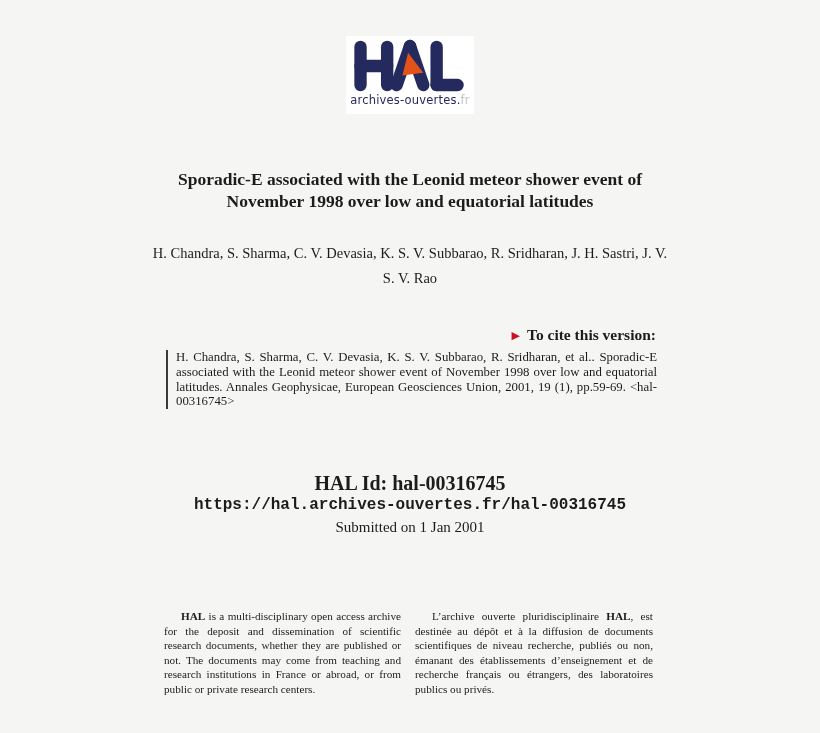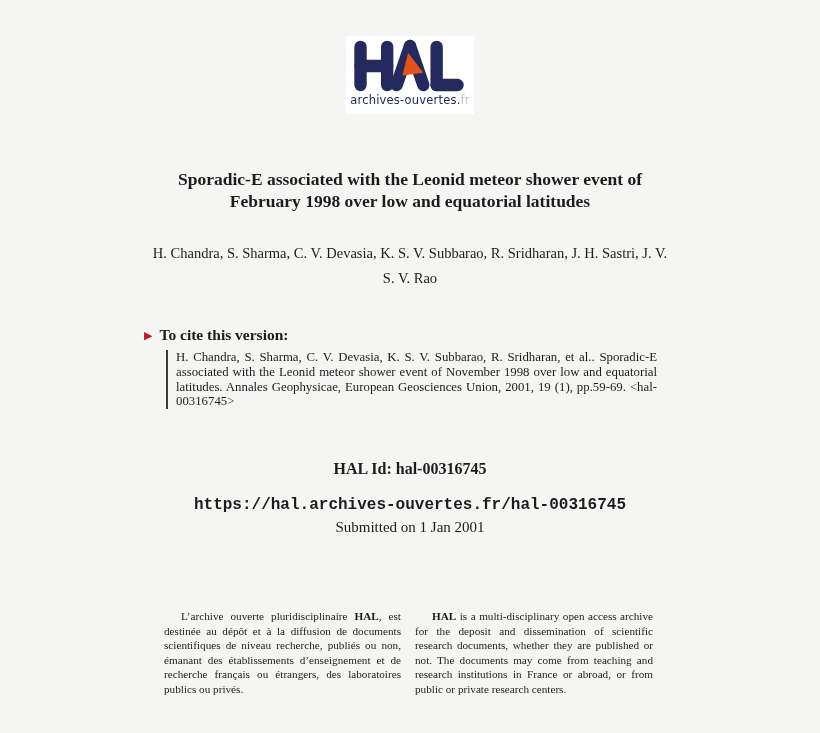--- a/index.html
+++ b/index.html
@@ -31,37 +31,37 @@
     font-size:17.5px;font-weight:bold;line-height:22px;
     text-align:center;margin:0;
   }
   .authors{
     left:150px;top:241px;width:520px;
     font-size:14.5px;line-height:25px;text-align:center;
   }
 
   
   .cite-head{
-    left:144px;top:326px;width:500px;
-    font-size:15.5px;font-weight:bold;line-height:18px;
+    left:156px;top:326px;width:500px;
+    font-size:15.5px;font-weight:bold;line-height:18px;text-align:right;
   }
   .cite-head .marker{
     color:#cc1122;font-size:11px;vertical-align:1px;margin-right:7px;
     font-family:"DejaVu Sans", sans-serif;
   }
   .cite-box{
     left:166px;top:350px;width:481px;
     border-left:2px solid #3a3a3a;padding-left:8px;
     font-size:12.8px;line-height:14.8px;text-align:justify;
   }
 
   
   .hal-id{
-    left:160px;top:460px;width:500px;
-    font-size:16px;font-weight:bold;text-align:center;
+    left:160px;top:472px;width:500px;
+    font-size:20px;font-weight:bold;text-align:center;
   }
   .hal-url{
     left:110px;top:495px;width:600px;
     font-size:16px;font-weight:bold;text-align:center;
   }
   .hal-url a{color:#1c1c1c;text-decoration:none;font-family:Liberation Mono, monospace;}
   .submitted{
     left:260px;top:519px;width:300px;
     font-size:15px;text-align:center;
   }
@@ -90,32 +90,32 @@
         <path d="M48 49 L62 8"></path>
         <path d="M62 8 L76 49"></path>
         <path d="M90 9 V49"></path>
         <path d="M90 49 H112"></path>
       </g>
       <polygon points="60,15 54,39 76,36" fill="#e2521a"></polygon>
     </svg>
     <div class="logo-sub"><span>archives-ouvertes.</span><span class="fr">fr</span></div>
   </div>
 
-  <h1 class="abs title">Sporadic-E associated with the Leonid meteor shower event of February 1998 over low and equatorial latitudes</h1>
+  <h1 class="abs title">Sporadic-E associated with the Leonid meteor shower event of November 1998 over low and equatorial latitudes</h1>
   <div class="abs authors">H. Chandra, S. Sharma, C. V. Devasia, K. S. V. Subbarao, R. Sridharan, J. H. Sastri, J. V. S. V. Rao</div>
 
   <div class="abs cite-head">
     <span class="marker">▶</span><span>To cite this version:</span>
   </div>
   <div class="abs cite-box">H. Chandra, S. Sharma, C. V. Devasia, K. S. V. Subbarao, R. Sridharan, et al.. Sporadic-E associated with the Leonid meteor shower event of November 1998 over low and equatorial latitudes. Annales Geophysicae, European Geosciences Union, 2001, 19 (1), pp.59-69. &lt;hal-00316745&gt;</div>
 
   <div class="abs hal-id">HAL Id: hal-00316745</div>
   <div class="abs hal-url">
     <a href="#">https://hal.archives-ouvertes.fr/hal-00316745</a>
   </div>
   <div class="abs submitted">Submitted on 1 Jan 2001</div>
 
   <div class="abs columns">
+    <p><b>HAL</b><span> is a multi-disciplinary open access archive for the deposit and dissemination of scientific research documents, whether they are published or not. The documents may come from teaching and research institutions in France or abroad, or from public or private research centers.</span></p>
     <p><span>L’archive ouverte pluridisciplinaire </span><b>HAL</b><span>, est destinée au dépôt et à la diffusion de documents scientifiques de niveau recherche, publiés ou non, émanant des établissements d’enseignement et de recherche français ou étrangers, des laboratoires publics ou privés.</span></p>
-    <p><b>HAL</b><span> is a multi-disciplinary open access archive for the deposit and dissemination of scientific research documents, whether they are published or not. The documents may come from teaching and research institutions in France or abroad, or from public or private research centers.</span></p>
   </div>
 
 </div>
 
 </body></html>

